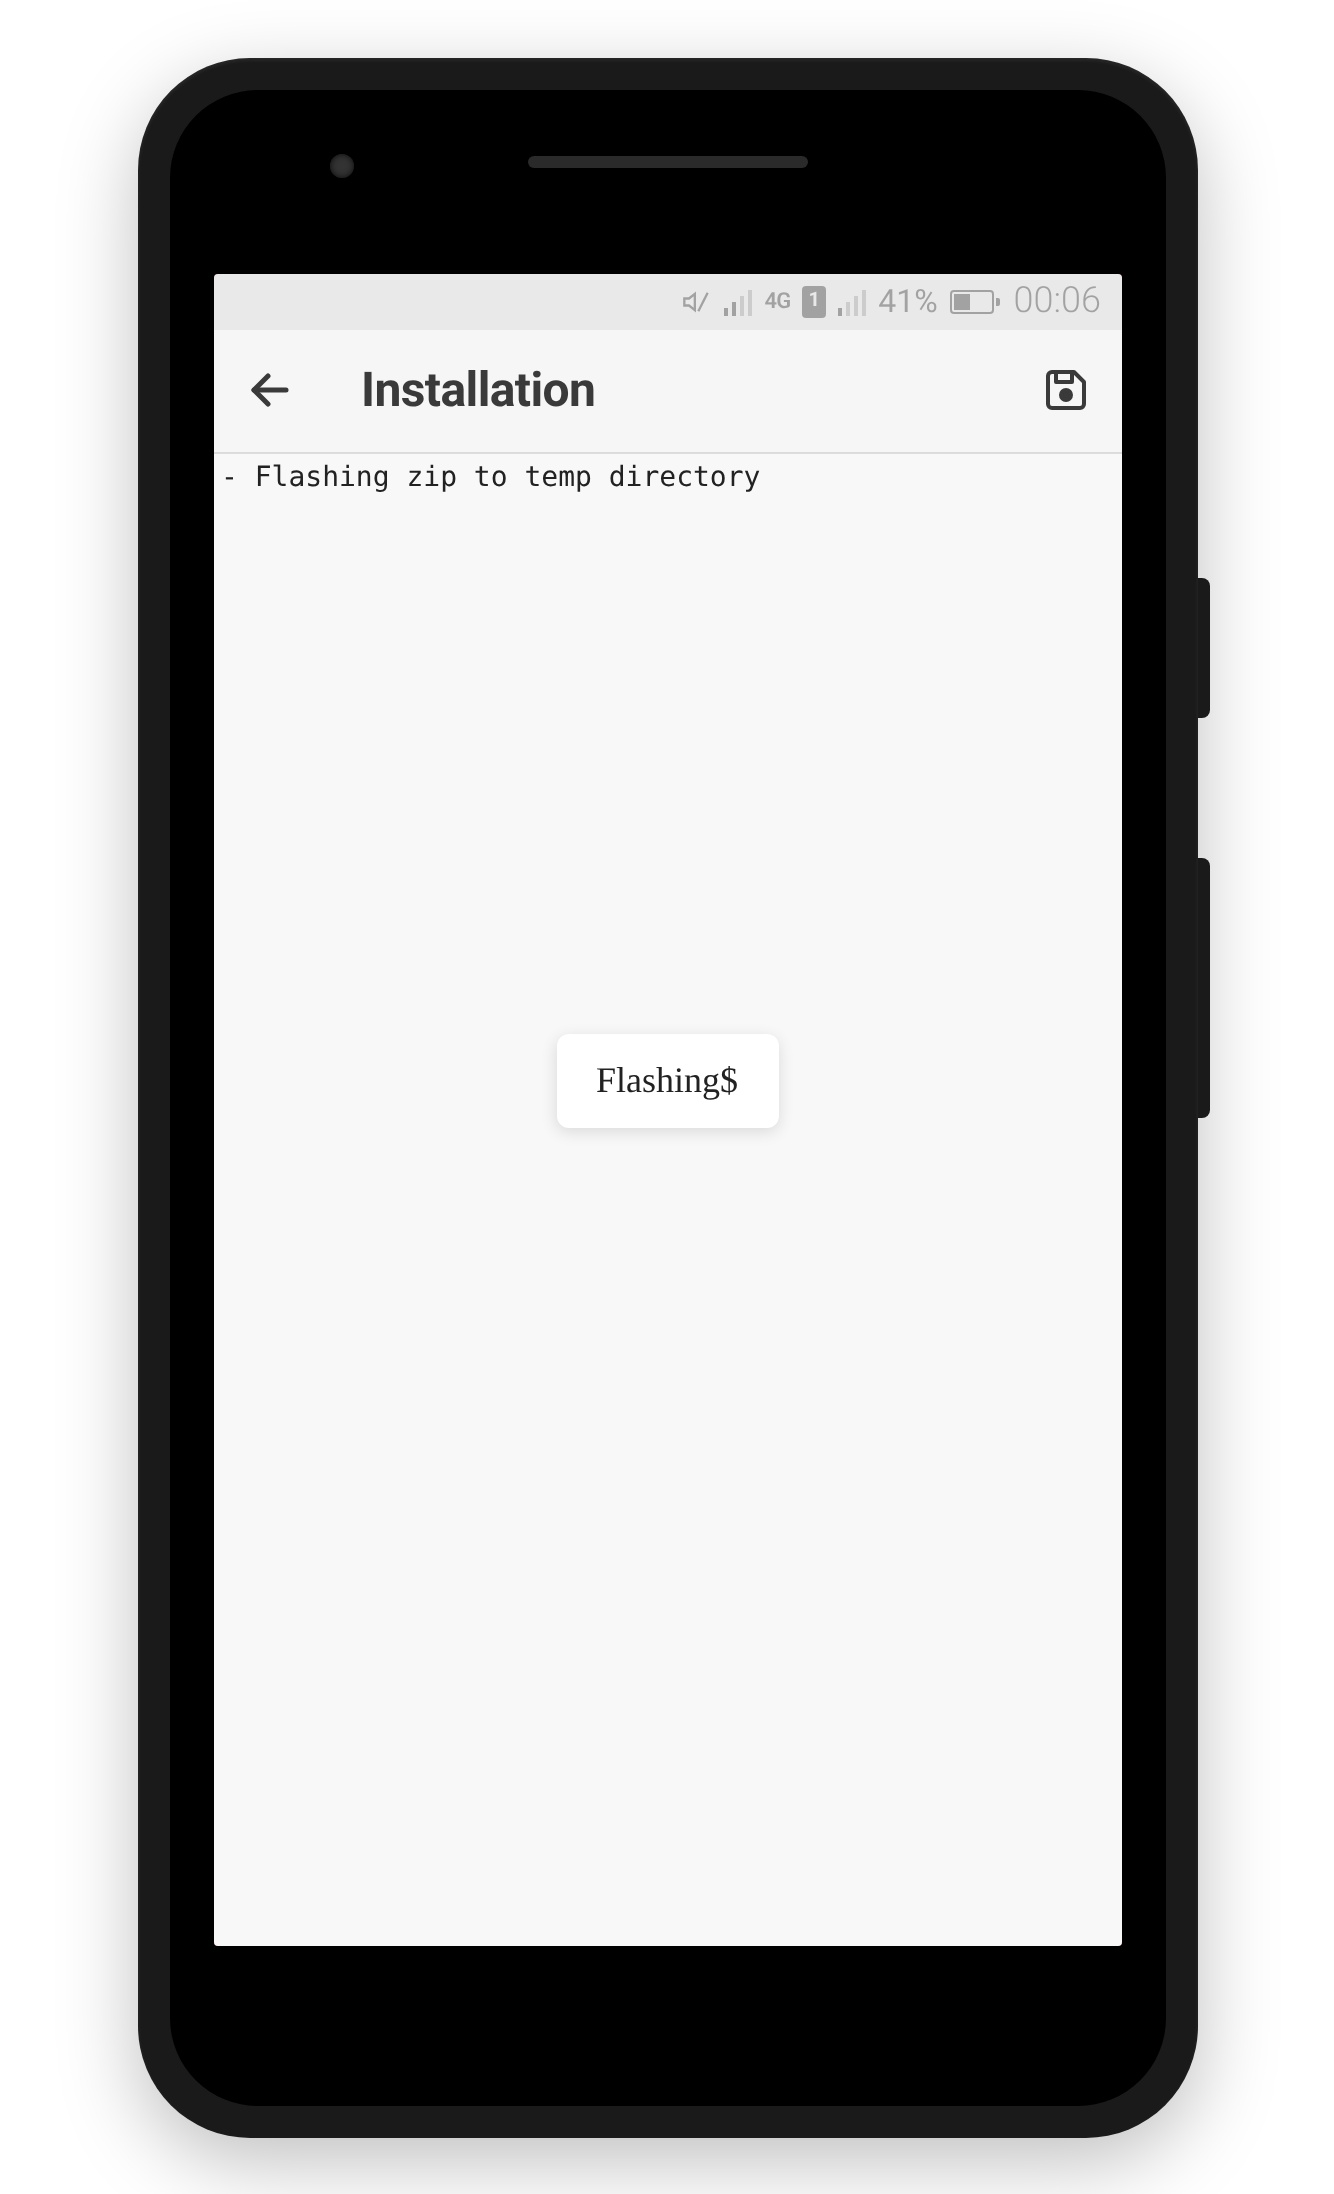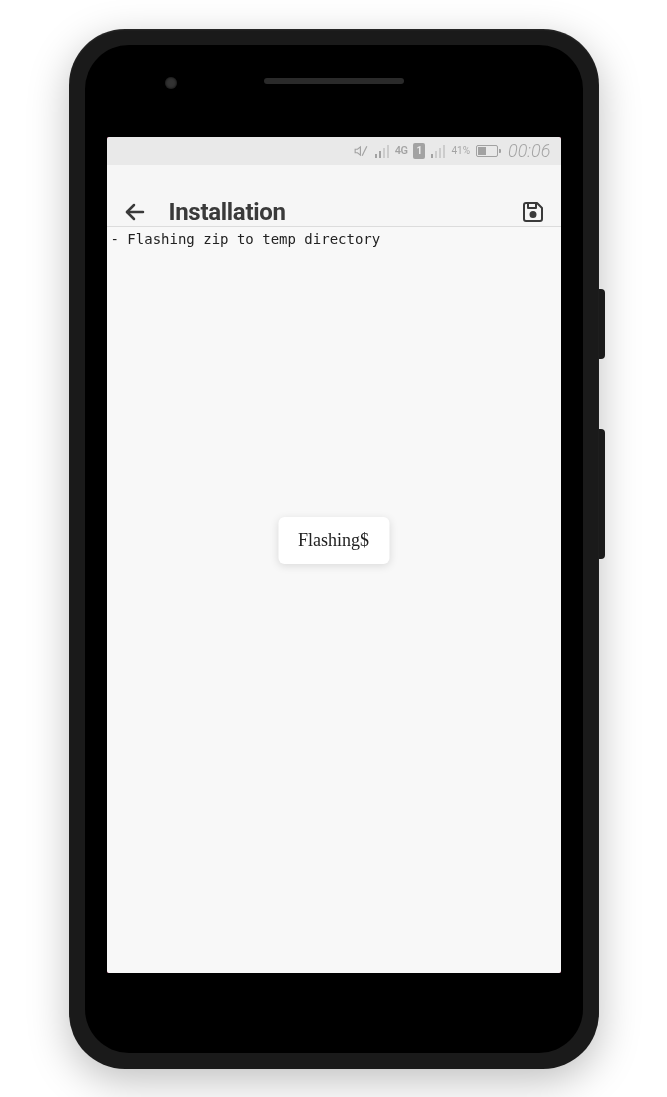--- a/index.html
+++ b/index.html
@@ -106,21 +106,21 @@
       height: 16px;
       background: rgba(0,0,0,0.3);
       border-radius: 2px;
       display: flex;
       align-items: center;
       justify-content: center;
       color: #e9e9e9;
       font-size: 10px;
       font-weight: 700;
     }
-    .batt-pct { font-size: 10px; }
+    .batt-pct { font-size: 16px; }
     .batt {
       width: 22px;
       height: 12px;
       border: 1.5px solid rgba(0,0,0,0.3);
       border-radius: 2px;
       position: relative;
     }
     .batt::after {
       content: "";
       position: absolute;
@@ -137,32 +137,31 @@
       top: 1px;
       bottom: 1px;
       width: 41%;
       background: rgba(0,0,0,0.3);
     }
     .clock {
       font-size: 18px;
       font-weight: 300;
       letter-spacing: 0;
       margin-left: 4px;
-      font-style: italic;
     }
 
     
     .appbar {
       height: 62px;
       background: #f6f6f6;
       border-bottom: 1px solid #dcdcdc;
       display: flex;
-      align-items: flex-end;
+      align-items: center;
       padding: 0 14px;
-      gap: 20px;
+      gap: 32px;
     }
     .back-btn {
       width: 28px;
       height: 28px;
       display: flex;
       align-items: center;
       justify-content: center;
       cursor: pointer;
     }
     .title {

